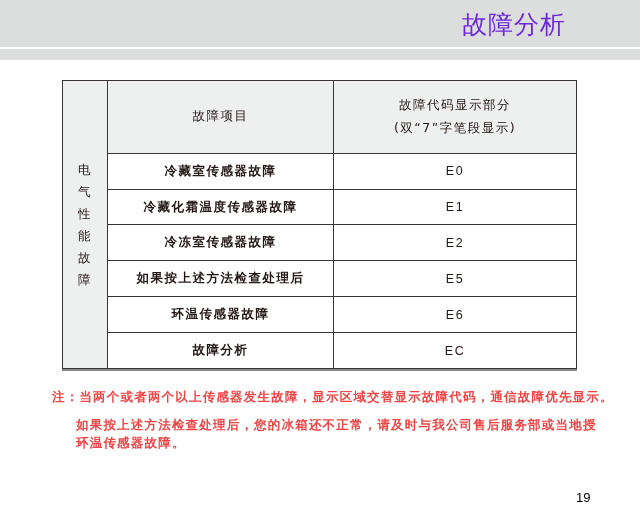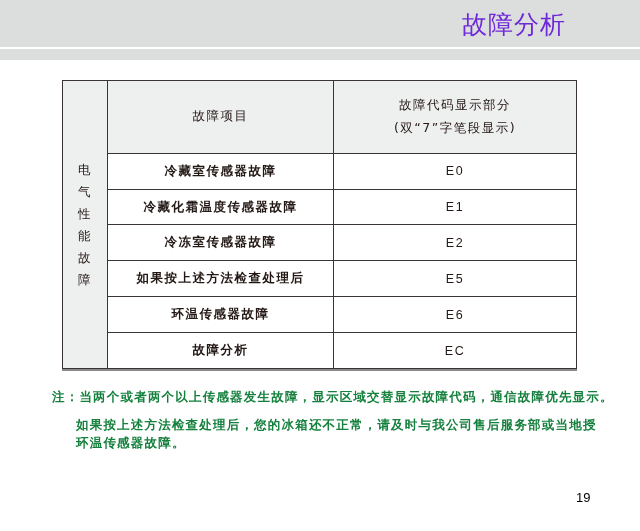--- a/index.html
+++ b/index.html
@@ -37,21 +37,21 @@
     font-size: 14px; line-height: 22px; letter-spacing: 0;
   }
   .cat-cell span { display: block; }
   .head-cell { background: #eeefef; height: 70px; font-size: 15px; letter-spacing: 2px; }
   .head-cell .line2 { display: block; margin-top: 6px; }
   .item-cell { width: 225px; font-weight: bold; }
   .code-cell { font-family: "Liberation Sans", sans-serif; font-size: 12px; letter-spacing: 2px; }
   .row-a td.item-cell, .row-a td.code-cell { height: 34px; }
   .notes {
     position: absolute; left: 52px; top: 388px; width: 560px; font-size: 12.5px;
-    letter-spacing: 1.2px; line-height: 18px; font-weight: bold; color: #15803d;
+    letter-spacing: 1.2px; line-height: 18px; font-weight: bold; color: #ef4444;
   }
   .note-line { white-space: nowrap; }
   .note-indent { padding-left: 24px; margin-top: 10px; }
   .page-number {
     position: absolute; left: 576px; top: 490px; font-family: "Liberation Sans", sans-serif;
     font-size: 13px; color: #000000;
   }
 </style>
 </head>
 <body>

